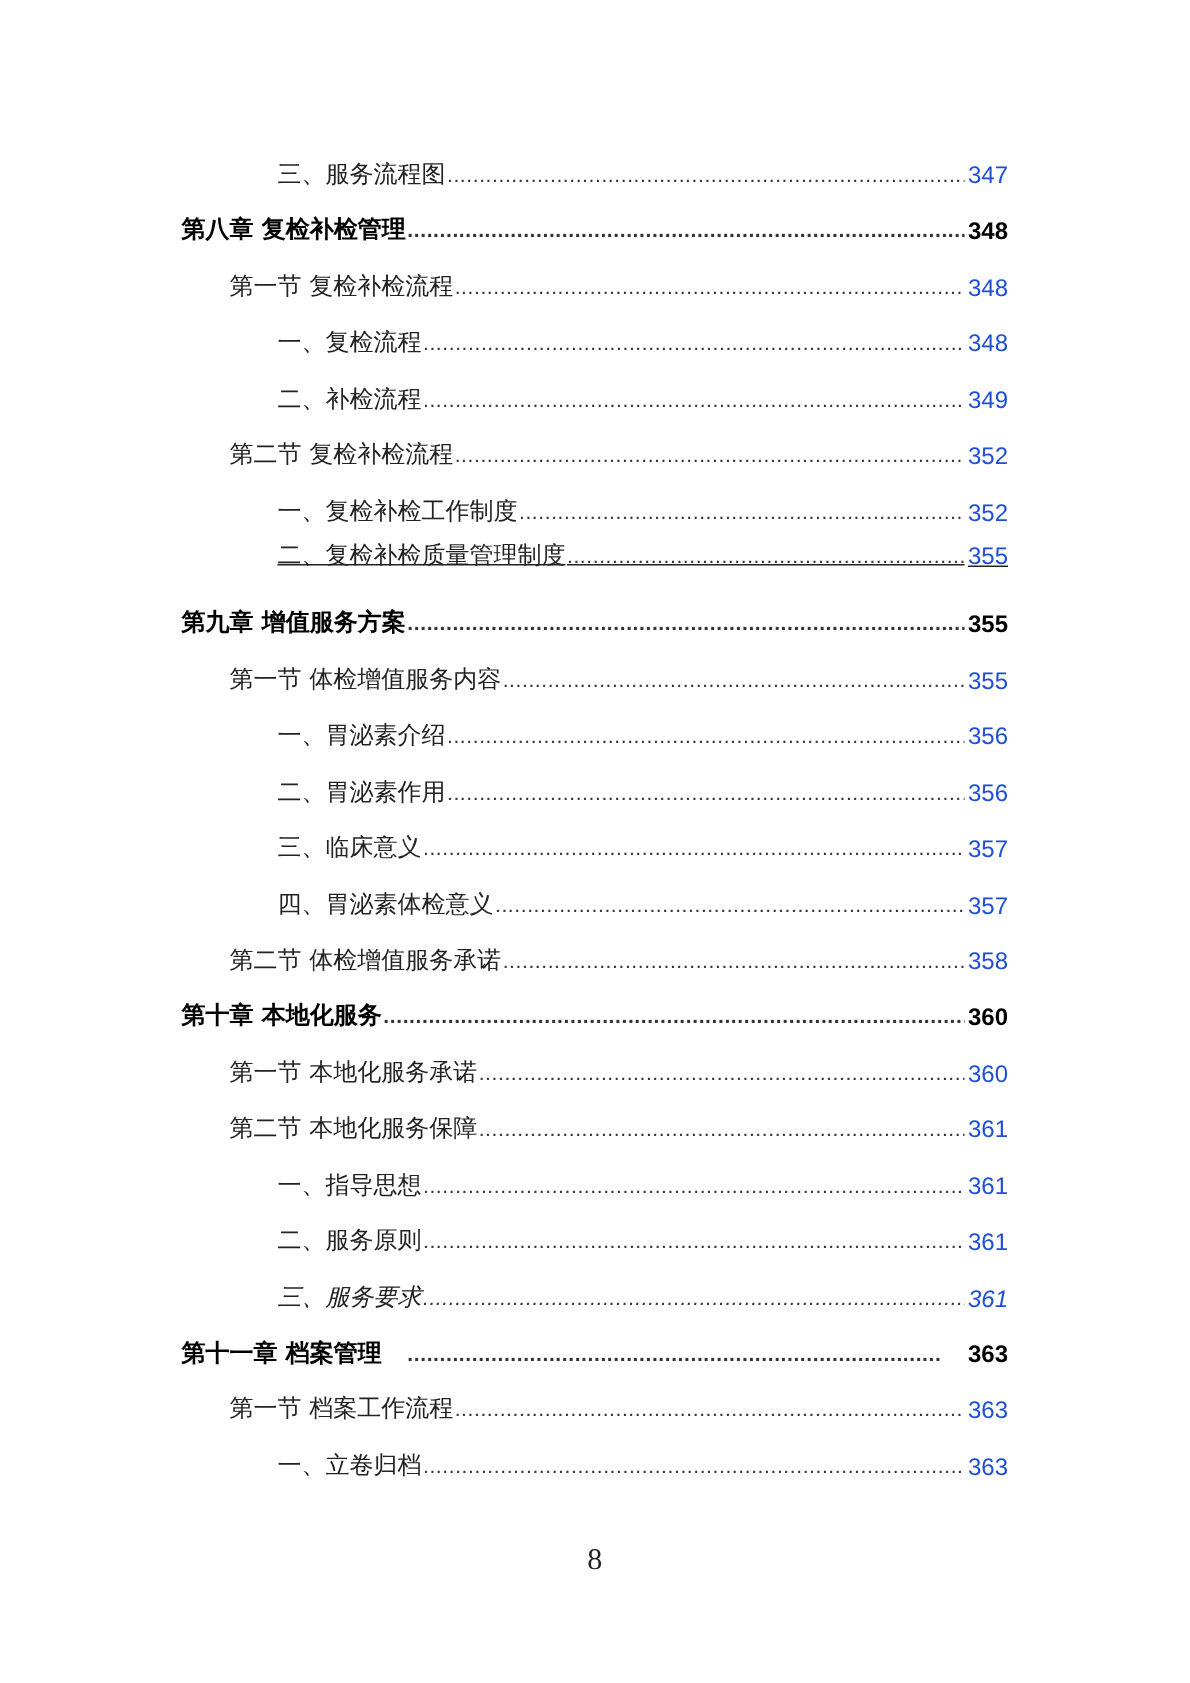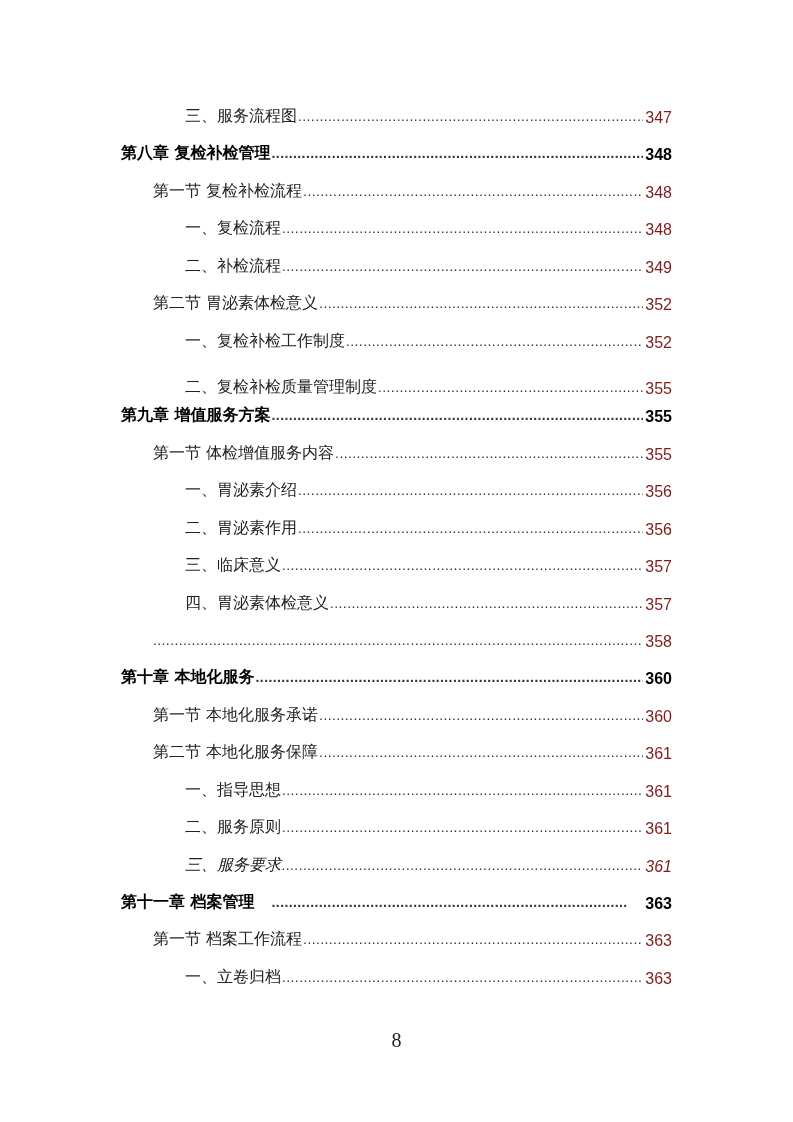--- a/index.html
+++ b/index.html
@@ -13,21 +13,21 @@
       font-size: 16px; color: #222;
     }
     .row .title { white-space: nowrap; padding-right: 1px; }
     .row .dots {
       flex: 1 1 auto; overflow: hidden; white-space: nowrap;
       font-family: "Liberation Sans", sans-serif; font-size: 14px;
       color: #333; letter-spacing: 0.4px; line-height: 18px; margin-bottom: 2px;
     }
     .row .page-num {
       font-family: "Liberation Sans", sans-serif; font-size: 16px;
-      padding-left: 2px; white-space: nowrap; color: #7f1d1d;
+      padding-left: 2px; white-space: nowrap; color: #1d4ed8;
     }
     .row.l1 { left: 121px; width: 551px; font-weight: bold; color: #000; }
     .row.l1 .page-num { font-weight: bold; color: #000; }
     .row.l2 { left: 153px; width: 519px; }
     .row.l3 { left: 185px; width: 487px; }
     .footer-page {
       position: absolute; left: 0; width: 793px; top: 1029px; text-align: center;
       font-family: "Liberation Serif", "DejaVu Serif", serif; font-size: 20px; color: #222;
     }
   </style>
@@ -55,30 +55,30 @@
         <span class="title">一、复检流程</span>
         <span class="dots">........................................................................................................................................................</span>
         <span class="page-num">348</span>
       </div>
       <div class="row l3" style="top: 149.72px;">
         <span class="title">二、补检流程</span>
         <span class="dots">........................................................................................................................................................</span>
         <span class="page-num">349</span>
       </div>
       <div class="row l2" style="top: 187.15px;">
-        <span class="title">第二节  胃泌素体检意义</span>
+        <span class="title">第二节  复检补检流程</span>
         <span class="dots">........................................................................................................................................................</span>
         <span class="page-num">352</span>
       </div>
       <div class="row l3" style="top: 224.58px;">
         <span class="title">一、复检补检工作制度</span>
         <span class="dots">........................................................................................................................................................</span>
         <span class="page-num">352</span>
       </div>
-      <div class="row l3" style="top: 271px;">
+      <div class="row l3" style="top: 254px; text-decoration: underline;">
         <span class="title">二、复检补检质量管理制度</span>
         <span class="dots">........................................................................................................................................................</span>
         <span class="page-num">355</span>
       </div>
       <div class="row l1" style="top: 299.44px;">
         <span class="title">第九章  增值服务方案</span>
         <span class="dots">........................................................................................................................................................</span>
         <span class="page-num">355</span>
       </div>
       <div class="row l2" style="top: 336.87px;">
@@ -100,20 +100,21 @@
         <span class="title">三、临床意义</span>
         <span class="dots">........................................................................................................................................................</span>
         <span class="page-num">357</span>
       </div>
       <div class="row l3" style="top: 486.59px;">
         <span class="title">四、胃泌素体检意义</span>
         <span class="dots">........................................................................................................................................................</span>
         <span class="page-num">357</span>
       </div>
       <div class="row l2" style="top: 524.02px;">
+        <span class="title">第二节  体检增值服务承诺</span>
         <span class="dots">........................................................................................................................................................</span>
         <span class="page-num">358</span>
       </div>
       <div class="row l1" style="top: 561.45px;">
         <span class="title">第十章  本地化服务</span>
         <span class="dots">........................................................................................................................................................</span>
         <span class="page-num">360</span>
       </div>
       <div class="row l2" style="top: 598.88px;">
         <span class="title">第一节  本地化服务承诺</span>

